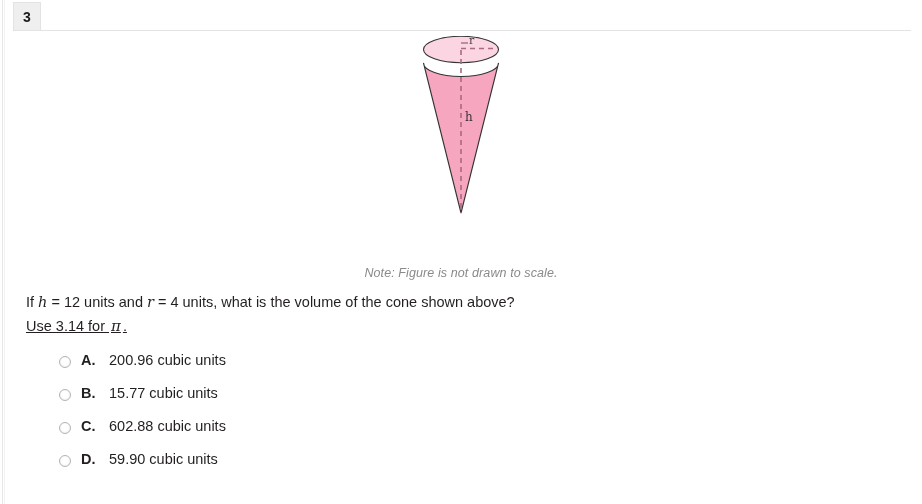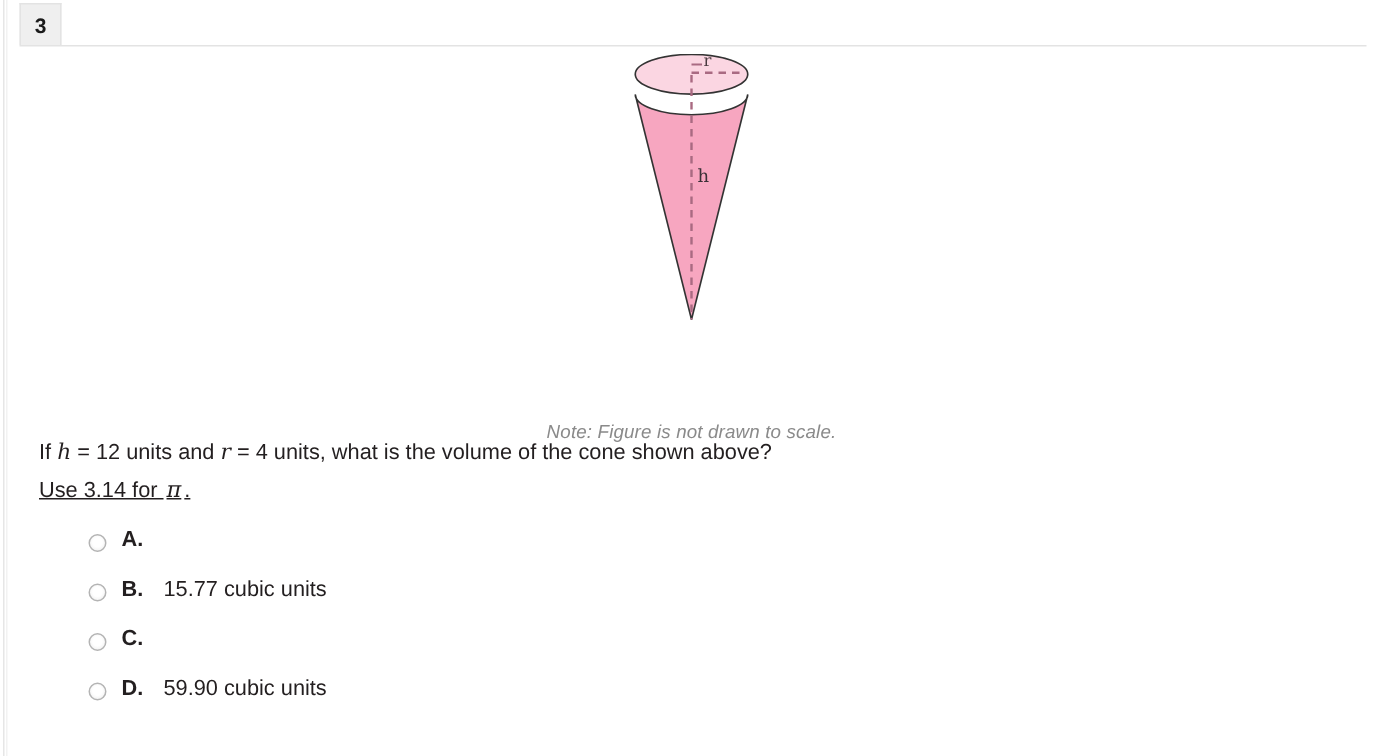--- a/index.html
+++ b/index.html
@@ -81,21 +81,21 @@
     height: 185px;
   }
   .cone-svg {
     position: absolute;
     left: 411px;
     top: 0px;
   }
   .figure-note {
     position: absolute;
     left: 0;
-    top: 245px;
+    top: 230px;
     width: 922px;
     text-align: center;
     font-size: 12.5px;
     font-style: italic;
     color: #8a8a8a;
     letter-spacing: .1px;
   }
 
   
   .question {
@@ -196,31 +196,33 @@
 <div class="question">
   <span>If </span><span class="mathvar">h</span><span> = 12 units and </span><span class="mathvar">r</span><span> = 4 units, what is the volume of the cone shown above?</span>
   <span class="line2"><span>Use 3.14 for </span><span class="pi">π</span><span>.</span></span>
 </div>
 
 <div class="choices">
 
   <label class="choice">
     <input type="radio" name="answer" class="choice-radio" style="">
     <span class="choice-letter">A.</span>
+    <span class="choice-text">200.96 cubic units</span>
   </label>
 
   <label class="choice">
     <input type="radio" name="answer" class="choice-radio" style="">
     <span class="choice-letter">B.</span>
     <span class="choice-text">15.77 cubic units</span>
   </label>
 
   <label class="choice">
     <input type="radio" name="answer" class="choice-radio" style="">
     <span class="choice-letter">C.</span>
+    <span class="choice-text">602.88 cubic units</span>
   </label>
 
   <label class="choice">
     <input type="radio" name="answer" class="choice-radio" style="">
     <span class="choice-letter">D.</span>
     <span class="choice-text">59.90 cubic units</span>
   </label>
 
 </div>
 

